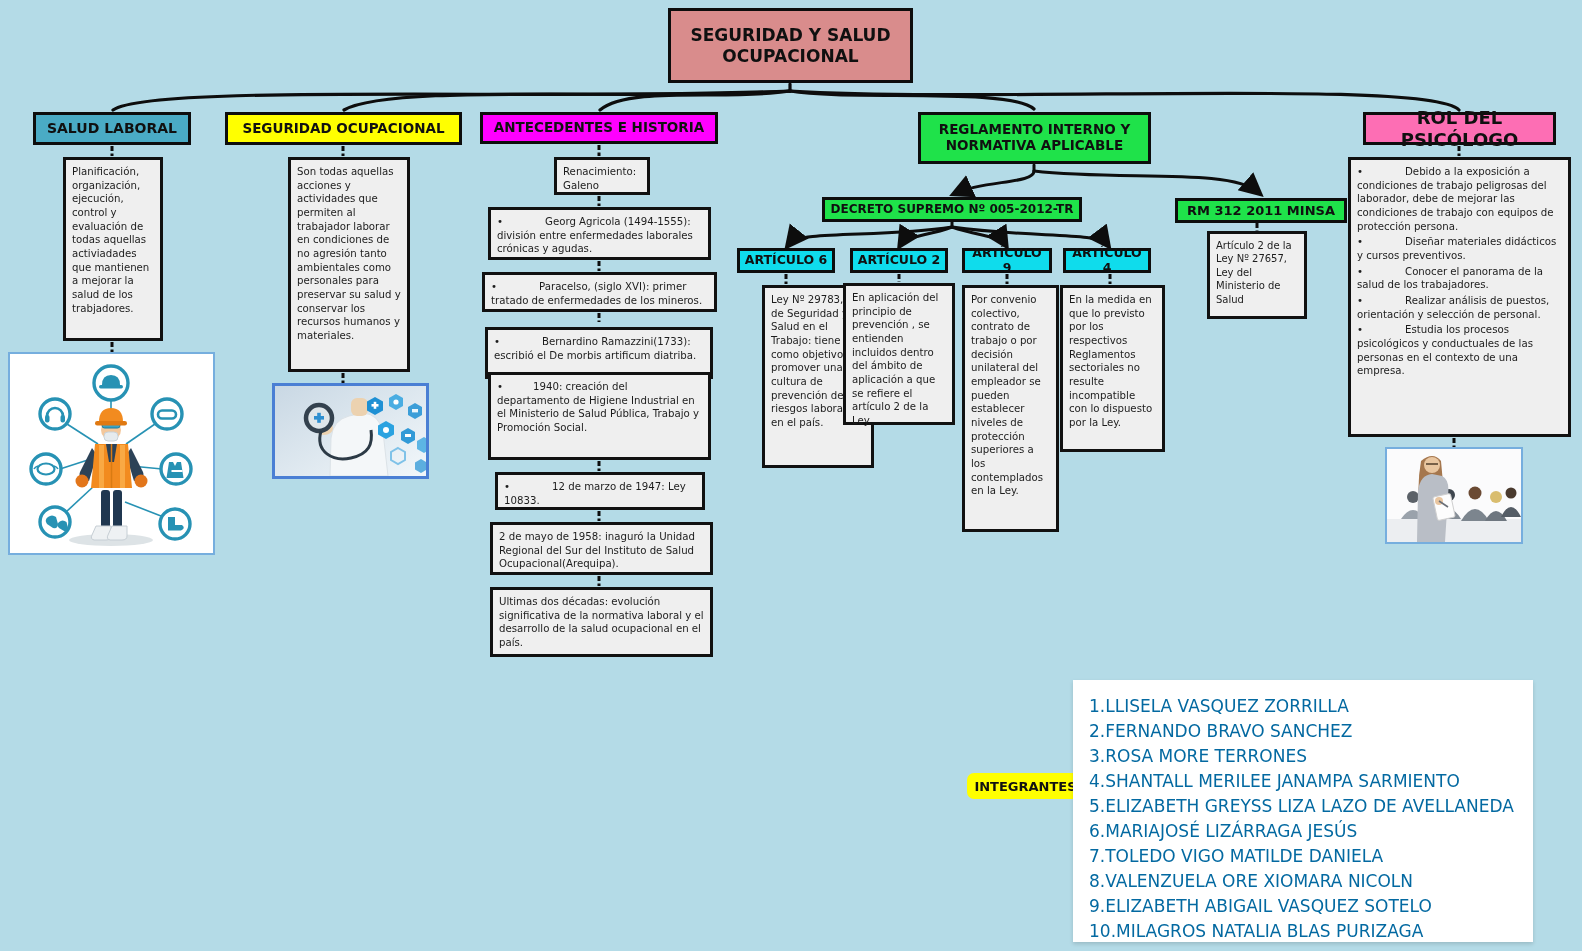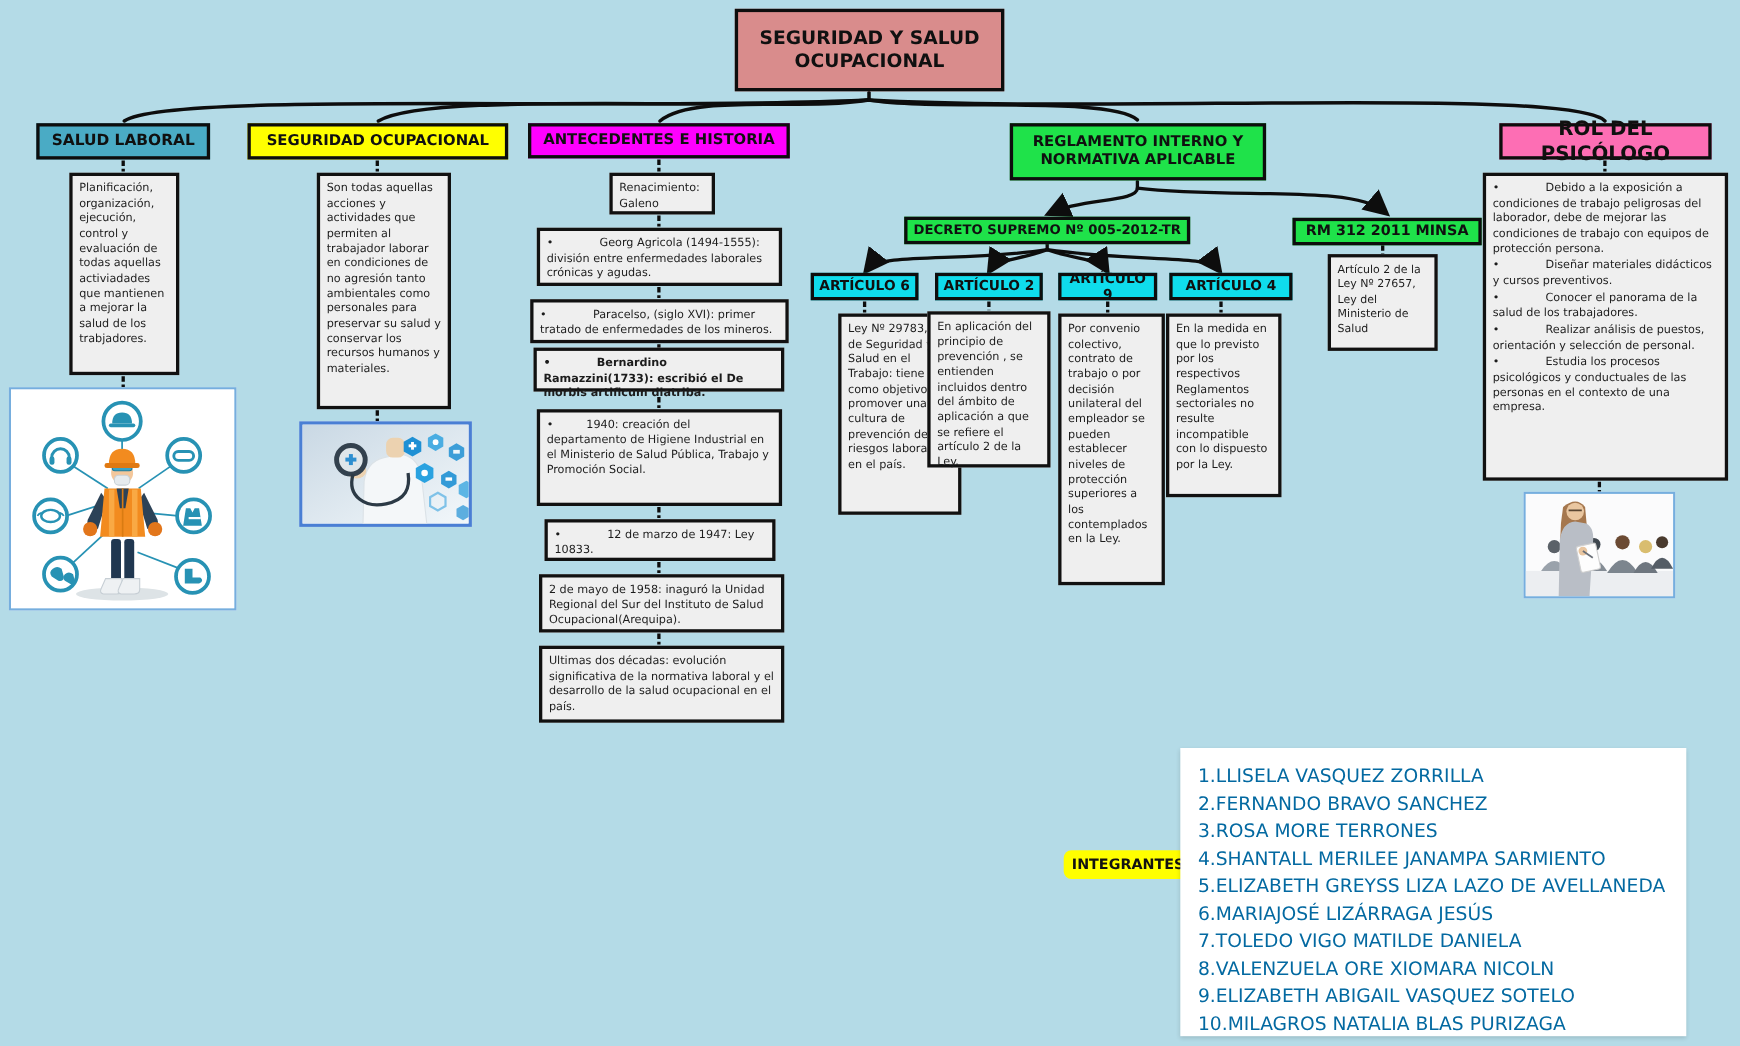--- a/index.html
+++ b/index.html
@@ -193,21 +193,21 @@
   <div class="hdr" style="left:480px;top:112px;width:238px;height:32px;background:#ff00ff;font-size:13.5px;">
       <span>ANTECEDENTES E HISTORIA</span>
     </div>
 
   <div class="bb" style="left:554px;top:157px;width:96px;height:38px;"><span>Renacimiento: Galeno</span></div>
 
   <div class="bb" style="left:488px;top:207px;width:223px;height:53px;"><span class="blt">•</span><span class="gap"></span><span>Georg Agricola (1494-1555): división entre enfermedades laborales crónicas y agudas.</span></div>
 
   <div class="bb" style="left:482px;top:272px;width:235px;height:40px;"><span class="blt">•</span><span class="gap"></span><span>Paracelso,  (siglo XVI):  primer tratado de enfermedades de los mineros.</span></div>
 
-  <div class="bb" style="left:485px;top:316px;width:228px;height:40px;font-weight:bold;"><span class="blt">•</span><span class="gap"></span><span>Bernardino Ramazzini(1733): escribió el De morbis artificum diatriba.</span></div>
+  <div class="bb" style="left:485px;top:327px;width:228px;height:52px;"><span class="blt">•</span><span class="gap"></span><span>Bernardino Ramazzini(1733): escribió el De morbis artificum diatriba.</span></div>
 
   <div class="bb" style="left:488px;top:372px;width:223px;height:88px;"><span class="blt">•</span><span class="gap-sm"></span><span>1940: creación del departamento de Higiene Industrial en el Ministerio de Salud Pública, Trabajo y Promoción Social.</span></div>
 
   <div class="bb" style="left:495px;top:472px;width:210px;height:38px;"><span class="blt">•</span><span class="gap"></span><span>12 de marzo de 1947:  Ley 10833.</span></div>
 
   <div class="bb" style="left:490px;top:522px;width:223px;height:53px;"><span>2 de mayo de 1958: inaguró la Unidad Regional del Sur del Instituto de Salud Ocupacional(Arequipa).</span></div>
 
   <div class="bb" style="left:490px;top:587px;width:223px;height:70px;"><span>Ultimas dos décadas: evolución significativa de la normativa laboral y el desarrollo de la salud ocupacional en el país.</span></div>
 
   <div class="hdr" style="left:918px;top:112px;width:233px;height:52px;background:#1fe24a;font-size:13.5px;">
@@ -226,21 +226,21 @@
 
   <div class="hdr" style="left:737px;top:248px;width:98px;height:25px;background:#0fdcec;font-size:12.5px;">
       <span>ARTÍCULO 6</span>
     </div>
   <div class="hdr" style="left:850px;top:248px;width:98px;height:25px;background:#0fdcec;font-size:12.5px;">
       <span>ARTÍCULO 2</span>
     </div>
   <div class="hdr" style="left:962px;top:248px;width:90px;height:25px;background:#0fdcec;font-size:12.5px;">
       <span>ARTÍCULO 9</span>
     </div>
-  <div class="hdr" style="left:1063px;top:248px;width:112px;height:25px;background:#0fdcec;font-size:12.5px;">
+  <div class="hdr" style="left:1063px;top:248px;width:88px;height:25px;background:#0fdcec;font-size:12.5px;">
       <span>ARTÍCULO 4</span>
     </div>
 
   <div class="bb" style="left:730px;top:285px;width:112px;height:183px;margin-left:32px;"><span>Ley Nº 29783, Ley de Seguridad y Salud en el Trabajo:  tiene como objetivo promover una cultura de prevención de riesgos laborales en el país.</span></div>
   <div class="bb" style="left:843px;top:283px;width:112px;height:142px;"><span>En aplicación del principio de prevención , se entienden incluidos dentro del ámbito de aplicación a que se refiere el artículo 2 de la Ley.</span></div>
   <div class="bb" style="left:962px;top:285px;width:97px;height:247px;"><span>Por convenio colectivo, contrato de trabajo o por decisión unilateral del empleador se pueden establecer niveles de protección superiores a los contemplados en la Ley.</span></div>
   <div class="bb" style="left:1060px;top:285px;width:105px;height:167px;"><span>En la medida en que lo previsto por los respectivos Reglamentos sectoriales no resulte incompatible con lo dispuesto por la Ley.</span></div>
 
   <div class="hdr" style="left:1363px;top:112px;width:193px;height:33px;background:#fd6eb4;font-size:18px;">
       <span>ROL DEL PSICÓLOGO</span>

